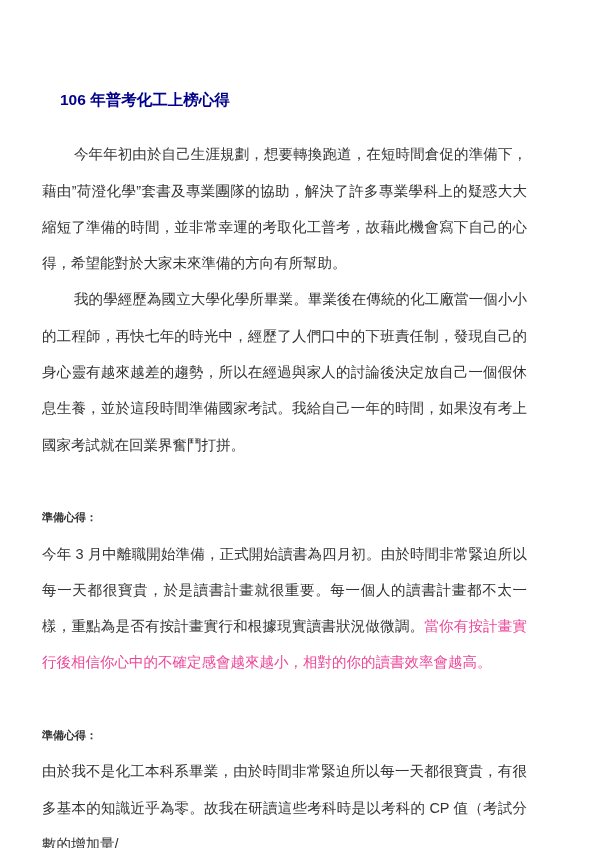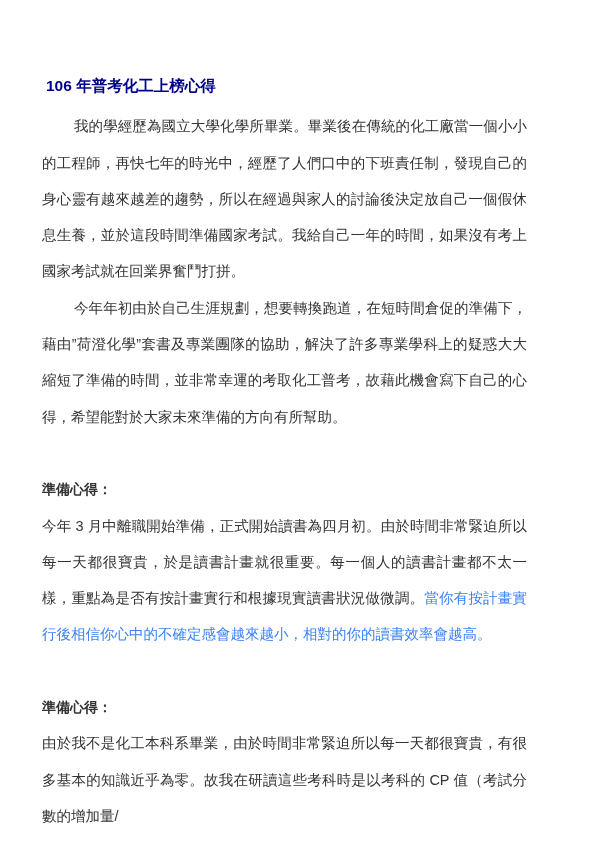--- a/index.html
+++ b/index.html
@@ -14,59 +14,59 @@
     background: #ffffff;
     box-sizing: border-box;
     padding: 64px 73px 0 42px;
     font-family: "Liberation Sans", "DejaVu Sans", sans-serif;
     font-size: 14.5px;
     line-height: 36.3px;
     color: #333333;
     overflow: hidden;
   }
   .doc-title {
-    margin: 4px;
+    margin: 18px;
     font-size: 15.5px;
     font-weight: bold;
     color: #00008B;
     line-height: 36.3px;
   }
   .para {
     margin: 0;
     text-align: justify;
     text-justify: inter-ideograph;
     word-break: break-all;
   }
   .para.indent {
     text-indent: 2.2em;
   }
   .section-heading {
     margin: 0;
-    font-size: 14px;
+    font-size: 11px;
     font-weight: bold;
     color: #333333;
     line-height: 36.3px;
   }
   .blank-line {
     height: 36.3px;
   }
   .highlight {
-    color: #3b82f6;
+    color: #ec4899;
   }
 </style>
 </head>
 <body>
 
 <div class="page">
 
   <h1 class="doc-title">106 年普考化工上榜心得</h1>
 
+  <p class="para indent">今年年初由於自己生涯規劃，想要轉換跑道，在短時間倉促的準備下，藉由”荷澄化學”套書及專業團隊的協助，解決了許多專業學科上的疑惑大大縮短了準備的時間，並非常幸運的考取化工普考，故藉此機會寫下自己的心得，希望能對於大家未來準備的方向有所幫助。</p>
+
   <p class="para indent">我的學經歷為國立大學化學所畢業。畢業後在傳統的化工廠當一個小小的工程師，再快七年的時光中，經歷了人們口中的下班責任制，發現自己的身心靈有越來越差的趨勢，所以在經過與家人的討論後決定放自己一個假休息生養，並於這段時間準備國家考試。我給自己一年的時間，如果沒有考上國家考試就在回業界奮鬥打拼。</p>
-
-  <p class="para indent">今年年初由於自己生涯規劃，想要轉換跑道，在短時間倉促的準備下，藉由”荷澄化學”套書及專業團隊的協助，解決了許多專業學科上的疑惑大大縮短了準備的時間，並非常幸運的考取化工普考，故藉此機會寫下自己的心得，希望能對於大家未來準備的方向有所幫助。</p>
 
   <div class="blank-line"></div>
 
   <h2 class="section-heading">準備心得：</h2>
 
   <p class="para"><span>今年 3 月中離職開始準備，正式開始讀書為四月初。由於時間非常緊迫所以每一天都很寶貴，於是讀書計畫就很重要。每一個人的讀書計畫都不太一樣，重點為是否有按計畫實行和根據現實讀書狀況做微調。</span><span class="highlight">當你有按計畫實行後相信你心中的不確定感會越來越小，相對的你的讀書效率會越高。</span></p>
 
   <div class="blank-line"></div>
 
   <h2 class="section-heading">準備心得：</h2>

